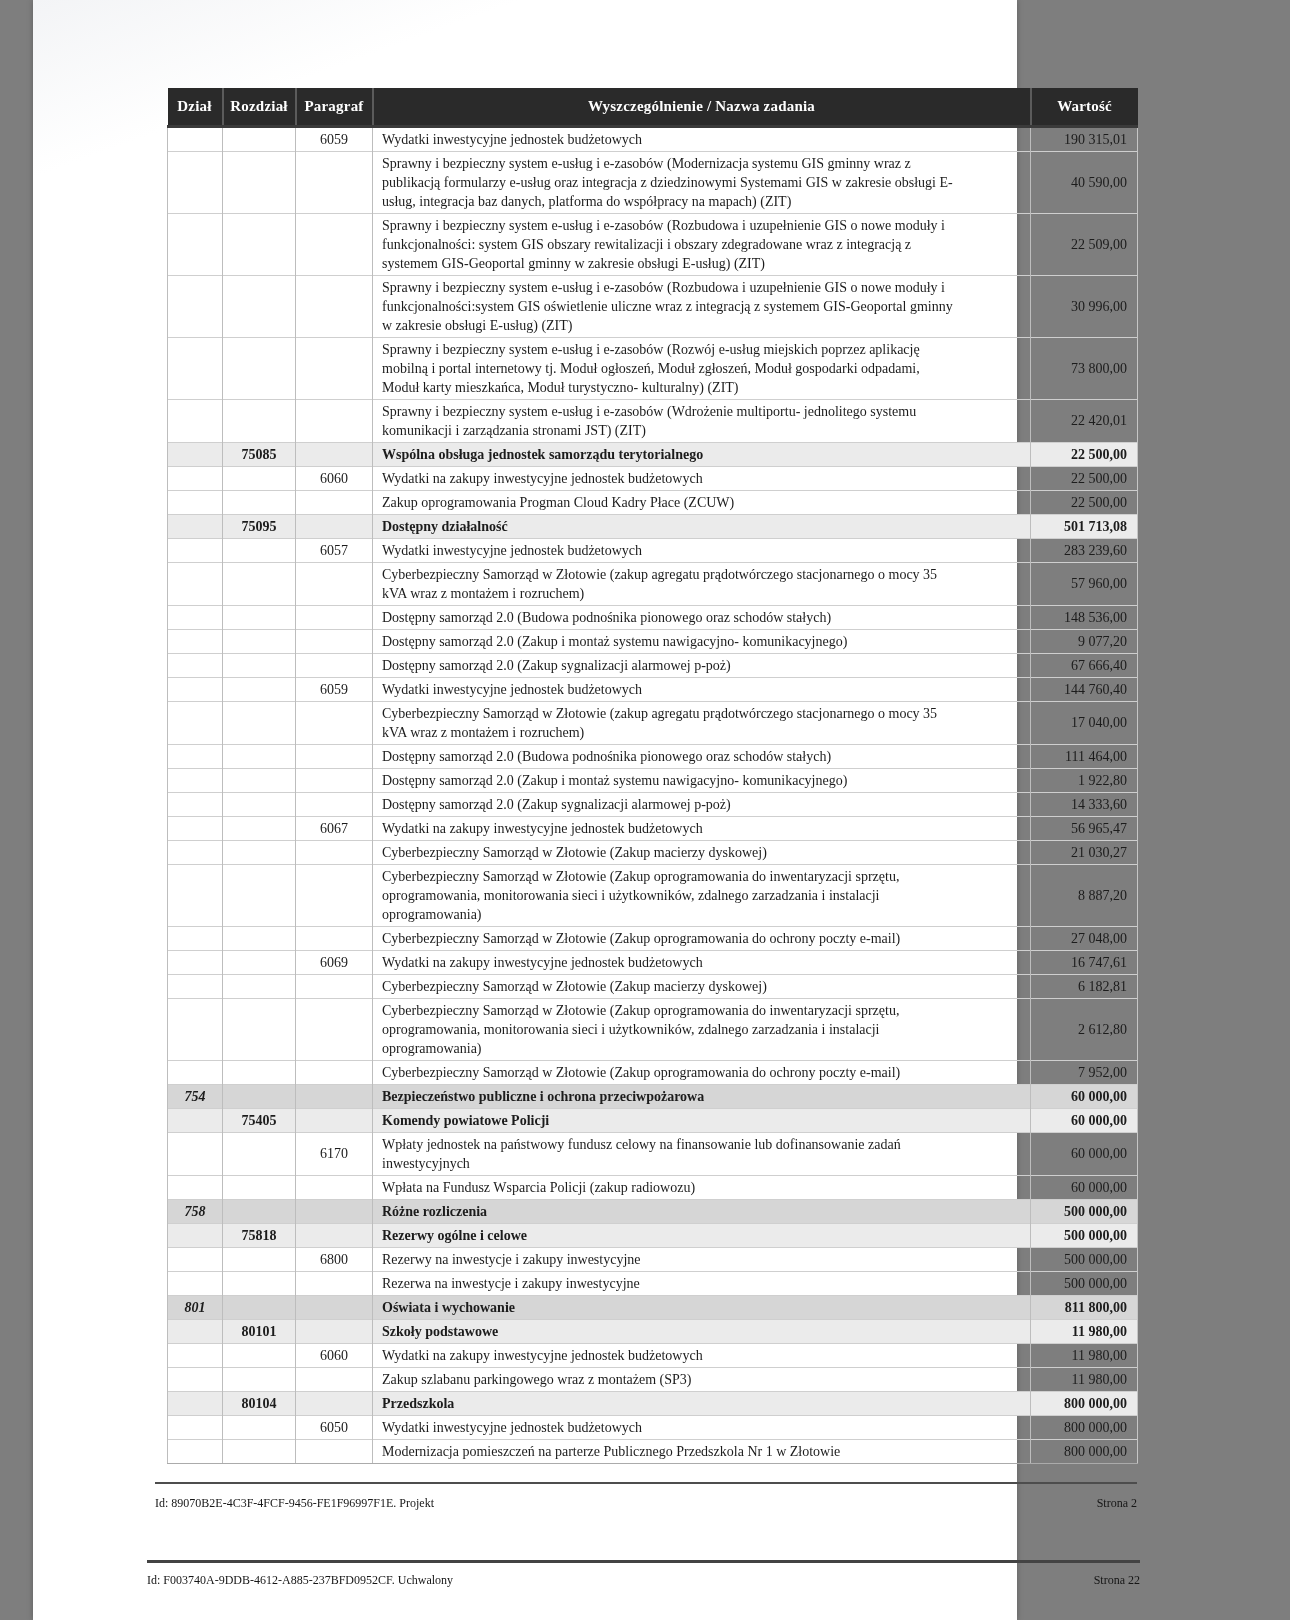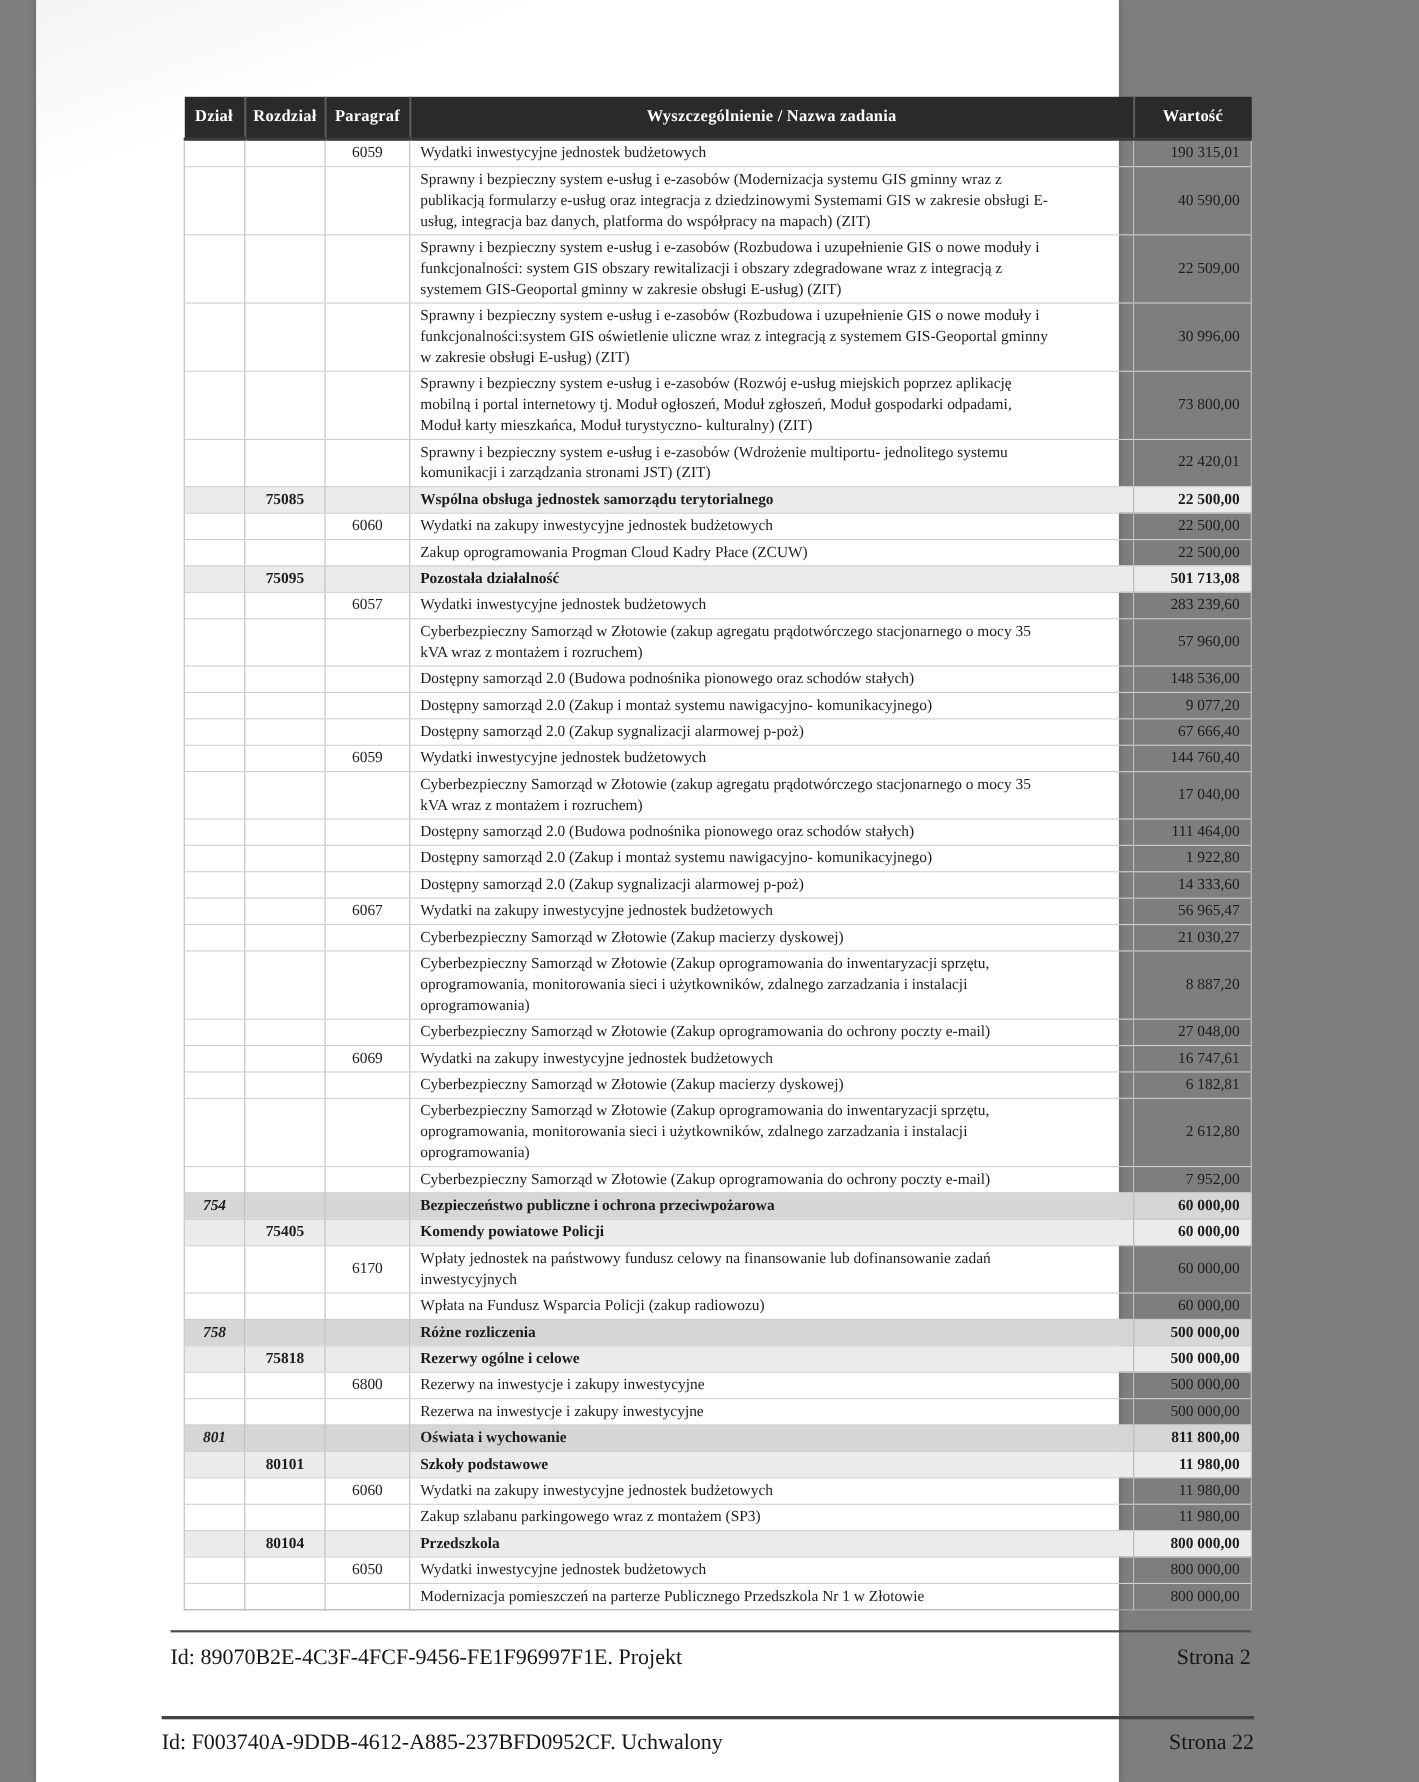--- a/index.html
+++ b/index.html
@@ -74,21 +74,21 @@
   tbody tr:last-child td{border-bottom:1px solid #ababab;}
   tr.level-dzial td{background:var(--dzial-bg);font-weight:bold;}
   tr.level-rozdzial td{background:var(--rozdzial-bg);font-weight:bold;}
   tr.level-dzial td.c-name,
   tr.level-rozdzial td.c-name{padding-right:10px;}
   .footer{
     position:absolute;
     display:flex;
     justify-content:space-between;
     align-items:flex-start;
-    font-size:20px;
+    font-size:12px;
     color:#161616;
   }
   .footer-projekt{
     left:122px; top:1482px; width:982px;
     border-top:2px solid #4d4d4d;
     padding-top:12px;
   }
   .footer-uchwalony{
     left:114px; top:1560px; width:993px;
     border-top:3px solid #434343;
@@ -179,21 +179,21 @@
     <td class="c-dzial"></td>
     <td class="c-rozdzial"></td>
     <td class="c-paragraf"></td>
     <td class="c-name">Zakup oprogramowania Progman Cloud Kadry Płace (ZCUW)</td>
     <td class="c-value">22 500,00</td>
   </tr>
           <tr class="level-rozdzial">
     <td class="c-dzial"></td>
     <td class="c-rozdzial">75095</td>
     <td class="c-paragraf"></td>
-    <td class="c-name">Pozostała działalność</td>
+    <td class="c-name">Dostępny działalność</td>
     <td class="c-value">501 713,08</td>
   </tr>
           <tr class="level-paragraf">
     <td class="c-dzial"></td>
     <td class="c-rozdzial"></td>
     <td class="c-paragraf">6057</td>
     <td class="c-name">Wydatki inwestycyjne jednostek budżetowych</td>
     <td class="c-value">283 239,60</td>
   </tr>
           <tr class="level-task">

